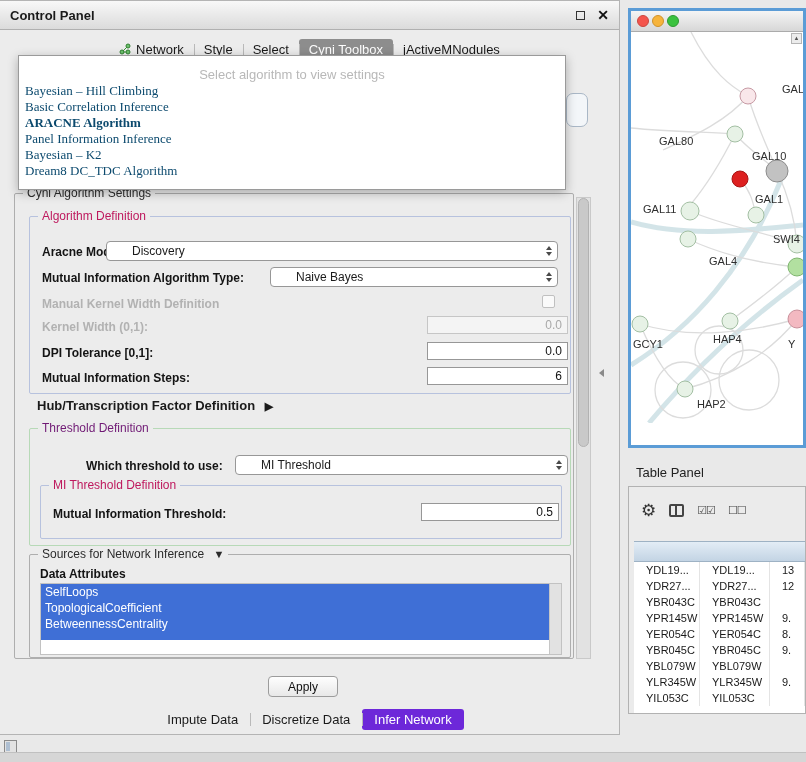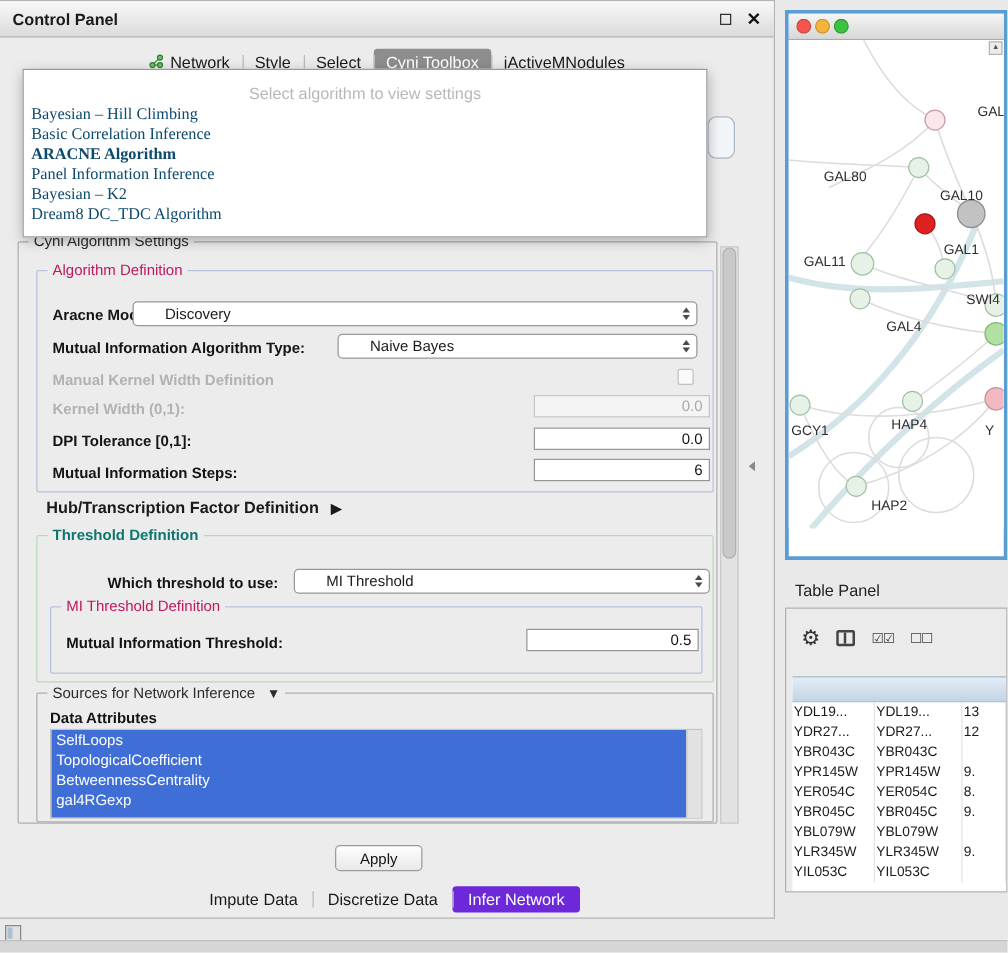--- a/index.html
+++ b/index.html
@@ -27,21 +27,21 @@
   .frag-btn { position:absolute; left:566px; top:92px; width:22px; height:34px; border:1px solid #a9b7c6; border-radius:7px; background:#f3f6f9; z-index:2; }
 
   
   .v-scroll { position:absolute; left:576px; top:196px; width:15px; height:462px; background:#e2e2e2; border:1px solid #c9c9c9; }
   .v-thumb { position:absolute; left:1px; right:1px; top:0; height:249px; background:#c9c9c9; border:1px solid #b2b2b2; border-radius:7px; }
 
   
   .grp { position:absolute; border:1px solid #aeaeae; border-radius:2px; }
   .gtitle { position:absolute; top:-8px; left:8px; background:#ececec; padding:0 4px; font-size:12px; white-space:nowrap; color:#2c2c2c; }
   .gtitle.blue { color:#be185d; }
-  .gtitle.green { color:#0f766e;font-weight:bold; }
+  .gtitle.green { color:#701a75; }
   .grp.b-blue { border-color:#b7c2de; }
   .grp.b-green { border-color:#b7d9b7; }
 
   .lbl { position:absolute; font-size:12px; font-weight:bold; white-space:nowrap; color:#141414; }
   .lbl.gray { color:#b2b2b2; }
 
   .combo { position:absolute; height:20px; background:#fff; border:1px solid #979797; border-radius:4px; display:flex; align-items:center; padding:0 22px 0 25px; font-size:12px; }
   .spin { position:absolute; right:5px; top:4px; display:flex; flex-direction:column; align-items:center; }
   .spin .u { width:0; height:0; border-left:3px solid transparent; border-right:3px solid transparent; border-bottom:4px solid #4a4a4a; margin-bottom:2px; }
   .spin .d { width:0; height:0; border-left:3px solid transparent; border-right:3px solid transparent; border-top:4px solid #4a4a4a; }
@@ -79,21 +79,21 @@
   .table-window { position:absolute; left:628px; top:486px; width:178px; height:228px; background:#ebebeb; border:1px solid #b2b2b2; overflow:hidden; }
   .tbl-toolbar { position:absolute; left:0; right:0; top:8px; height:30px; display:flex; align-items:center; gap:13px; padding:0 12px; }
   .gear { font-size:17px; color:#333; line-height:1; }
   .cols-icon { width:15px; height:13px; border:2px solid #444; border-radius:2px; position:relative; }
   .cols-icon::after { content:""; position:absolute; left:4px; top:0; bottom:0; width:2px; background:#444; }
   .checkpair { font-size:11px; color:#444; letter-spacing:-1px; }
   .tbl { position:absolute; left:5px; top:54px; right:0; bottom:0; background:#fff; font-size:11px; }
   .thead { display:flex; height:21px; background:linear-gradient(#e3edf6,#c3d4e4); border-top:1px solid #9eb2c4; border-bottom:1px solid #9eb2c4; color:#1c2b3a; }
   .th { display:flex; align-items:center; justify-content:center; border-right:1px solid #a9bccd; overflow:hidden; white-space:nowrap;margin-top:47px; }
   .tr { display:flex; height:16px; align-items:center; background:#fff; }
-  .td { padding:0 1px; border-right:1px solid #e4e4e4; overflow:hidden; white-space:nowrap; height:100%; display:flex; align-items:center; }
+  .td { padding:0 12px; border-right:1px solid #e4e4e4; overflow:hidden; white-space:nowrap; height:100%; display:flex; align-items:center; }
   .c1 { width:66px; } .c2 { width:70px; } .c3 { width:35px; }
 
   .bottom-strip { position:absolute; left:0; top:752px; width:806px; height:10px; background:#d6d6d6; border-top:1px solid #c0c0c0; }
   .mini-icon { position:absolute; left:4px; top:740px; width:13px; height:13px; border:1px solid #8a8a8a; background:#e2e2e2; }
   .mini-icon::after { content:""; position:absolute; left:1px; top:1px; bottom:1px; width:4px; background:#aebfd2; }
 </style>
 </head>
 <body>
 
 <div class="control-panel">
@@ -199,21 +199,20 @@
     <div class="grp" style="left:14px; top:360px; width:542px; height:104px;">
       <span class="gtitle">
         <span>Sources for Network Inference</span>
         <span class="arrow-glyph">▼</span>
       </span>
       <span class="lbl" style="left:10px; top:12px;">Data Attributes</span>
       <div class="attr-list" style="left:10px; top:28px; width:522px; height:72px;">
         <div class="attr-item">SelfLoops</div>
         <div class="attr-item">TopologicalCoefficient</div>
         <div class="attr-item">BetweennessCentrality</div>
-        <div class="attr-item">gal4RGexp</div>
         <div class="attr-item partial"></div>
         <div class="attr-sb"></div>
       </div>
     </div>
   </div>
 
   <button class="apply-btn">Apply</button>
 
   <div class="bottom-tabs">
     <div class="btab">

